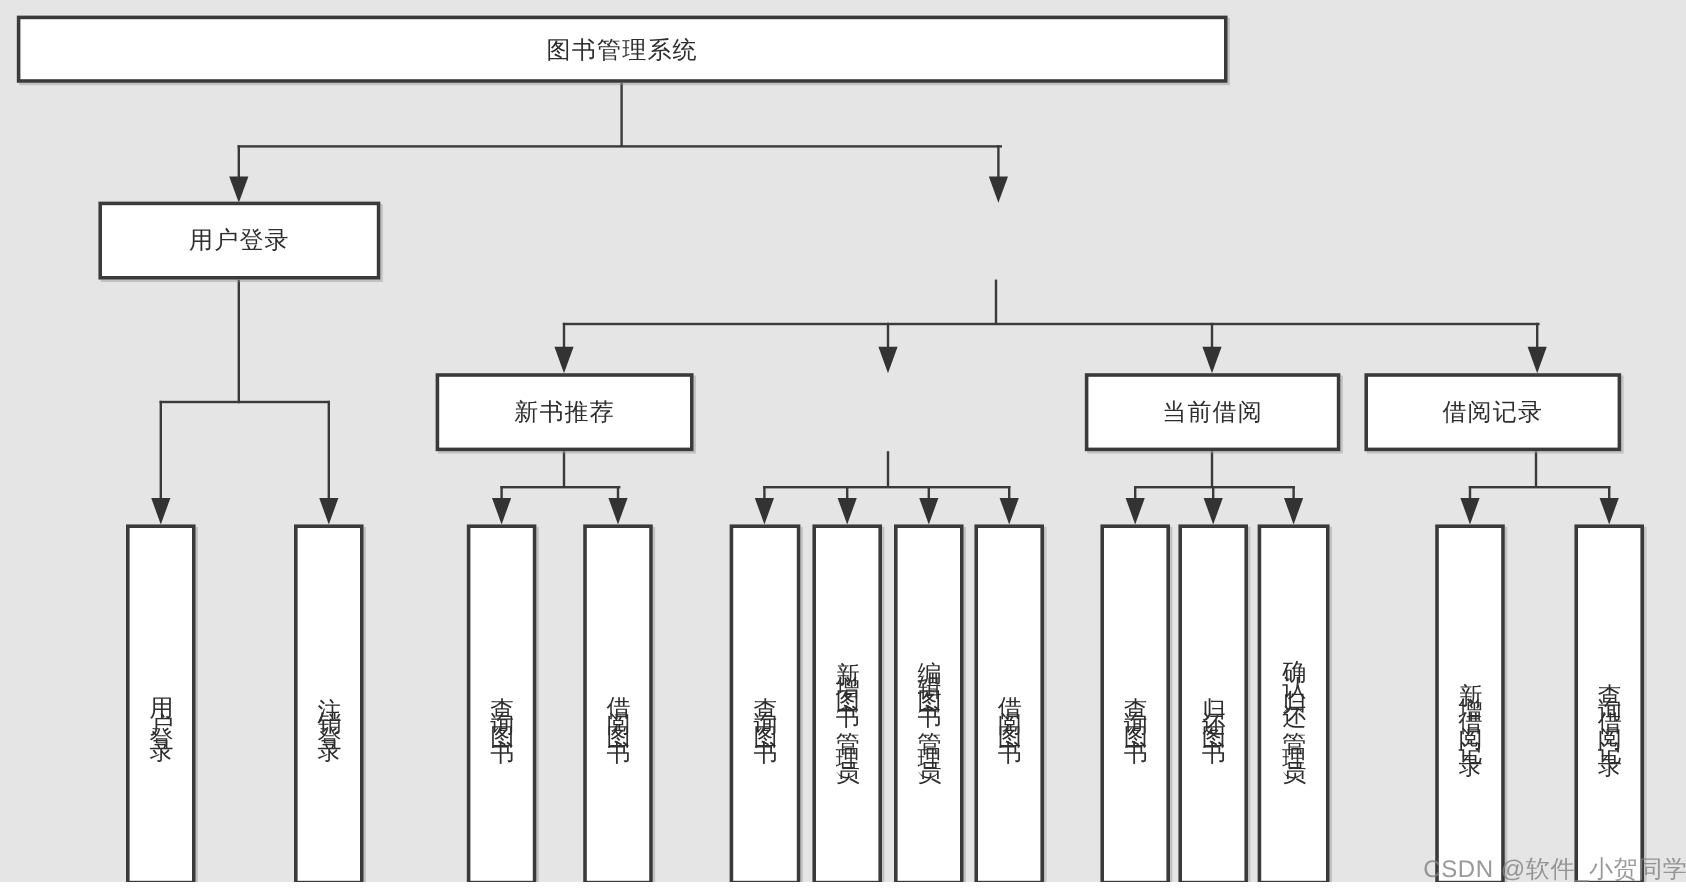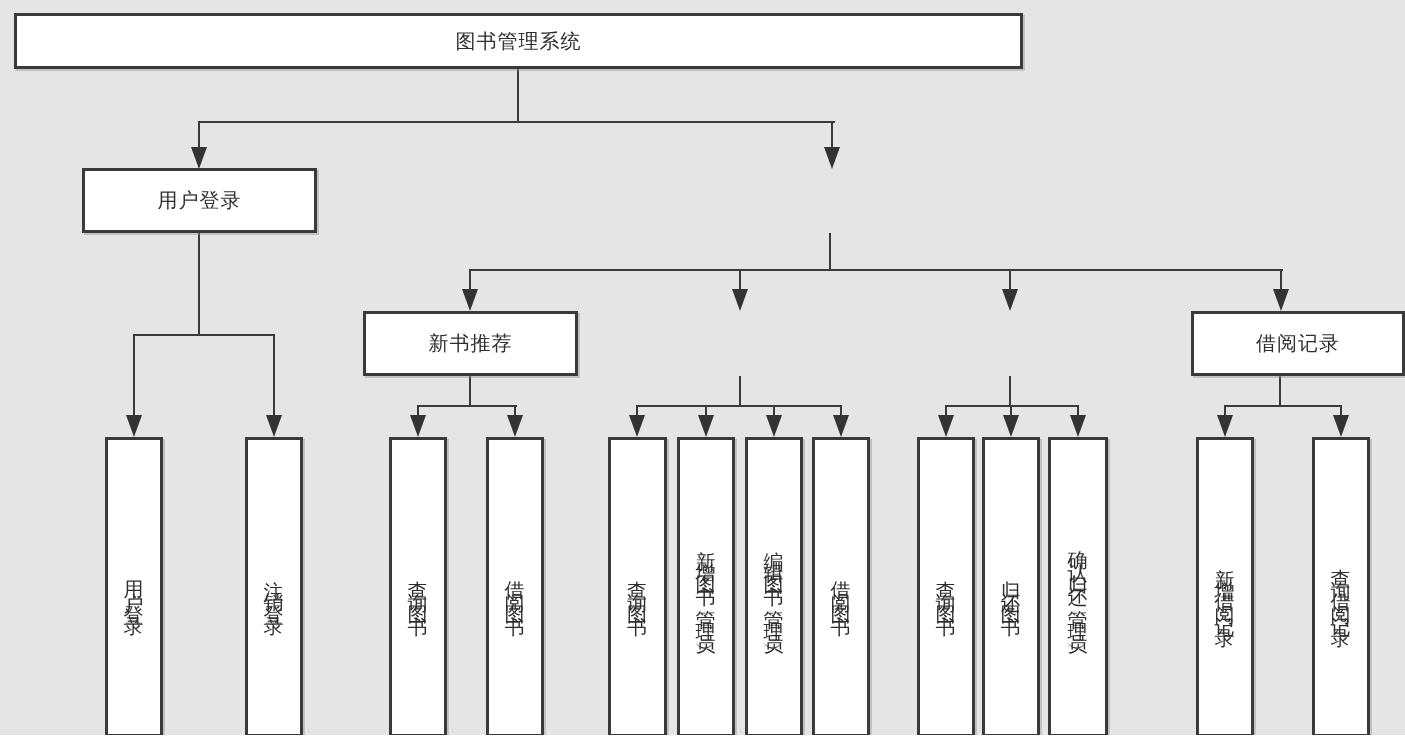--- a/index.html
+++ b/index.html
@@ -75,21 +75,22 @@
   <div class="vl" style="left:469px;top:269px;height:21px"></div>
   <div class="arr" style="left:462px;top:289px"></div>
   <div class="vl" style="left:739px;top:269px;height:21px"></div>
   <div class="arr" style="left:732px;top:289px"></div>
   <div class="vl" style="left:1009px;top:269px;height:21px"></div>
   <div class="arr" style="left:1002px;top:289px"></div>
   <div class="vl" style="left:1280px;top:269px;height:21px"></div>
   <div class="arr" style="left:1273px;top:289px"></div>
 
   <div class="box" style="left:363px;top:311px;width:215px;height:65px">新书推荐</div>
-  <div class="box" style="left:1191px;top:311px;width:214px;height:65px">借阅记录</div>
+  <div class="box" style="left:904px;top:311px;width:213px;height:65px">当前借阅</div>
+  <div class="box" style="left:1137px;top:311px;width:214px;height:65px">借阅记录</div>
 
   <div class="vl" style="left:469px;top:376px;height:30px"></div>
   <div class="hl" style="left:417px;top:405px;width:100px"></div>
   <div class="vl" style="left:417px;top:405px;height:12px"></div>
   <div class="arr" style="left:410px;top:415px"></div>
   <div class="vl" style="left:514px;top:405px;height:12px"></div>
   <div class="arr" style="left:507px;top:415px"></div>
 
   <div class="vl" style="left:739px;top:376px;height:30px"></div>
   <div class="hl" style="left:636px;top:405px;width:206px"></div>
@@ -129,14 +130,15 @@
   <div class="box vbox" style="left:745px;top:437px;width:58px;height:300px">编辑图书（管理员）</div>
   <div class="box vbox" style="left:812px;top:437px;width:58px;height:300px">借阅图书</div>
 
   <div class="box vbox" style="left:917px;top:437px;width:58px;height:300px">查询图书</div>
   <div class="box vbox" style="left:982px;top:437px;width:58px;height:300px">归还图书</div>
   <div class="box vbox" style="left:1048px;top:437px;width:60px;height:300px">确认归还（管理员）</div>
 
   <div class="box vbox" style="left:1196px;top:437px;width:58px;height:300px">新增借阅记录</div>
   <div class="box vbox" style="left:1312px;top:437px;width:58px;height:300px">查询借阅记录</div>
 
+  <div class="watermark">CSDN @软件_小贺同学</div>
 
 </div>
 
 </body></html>

